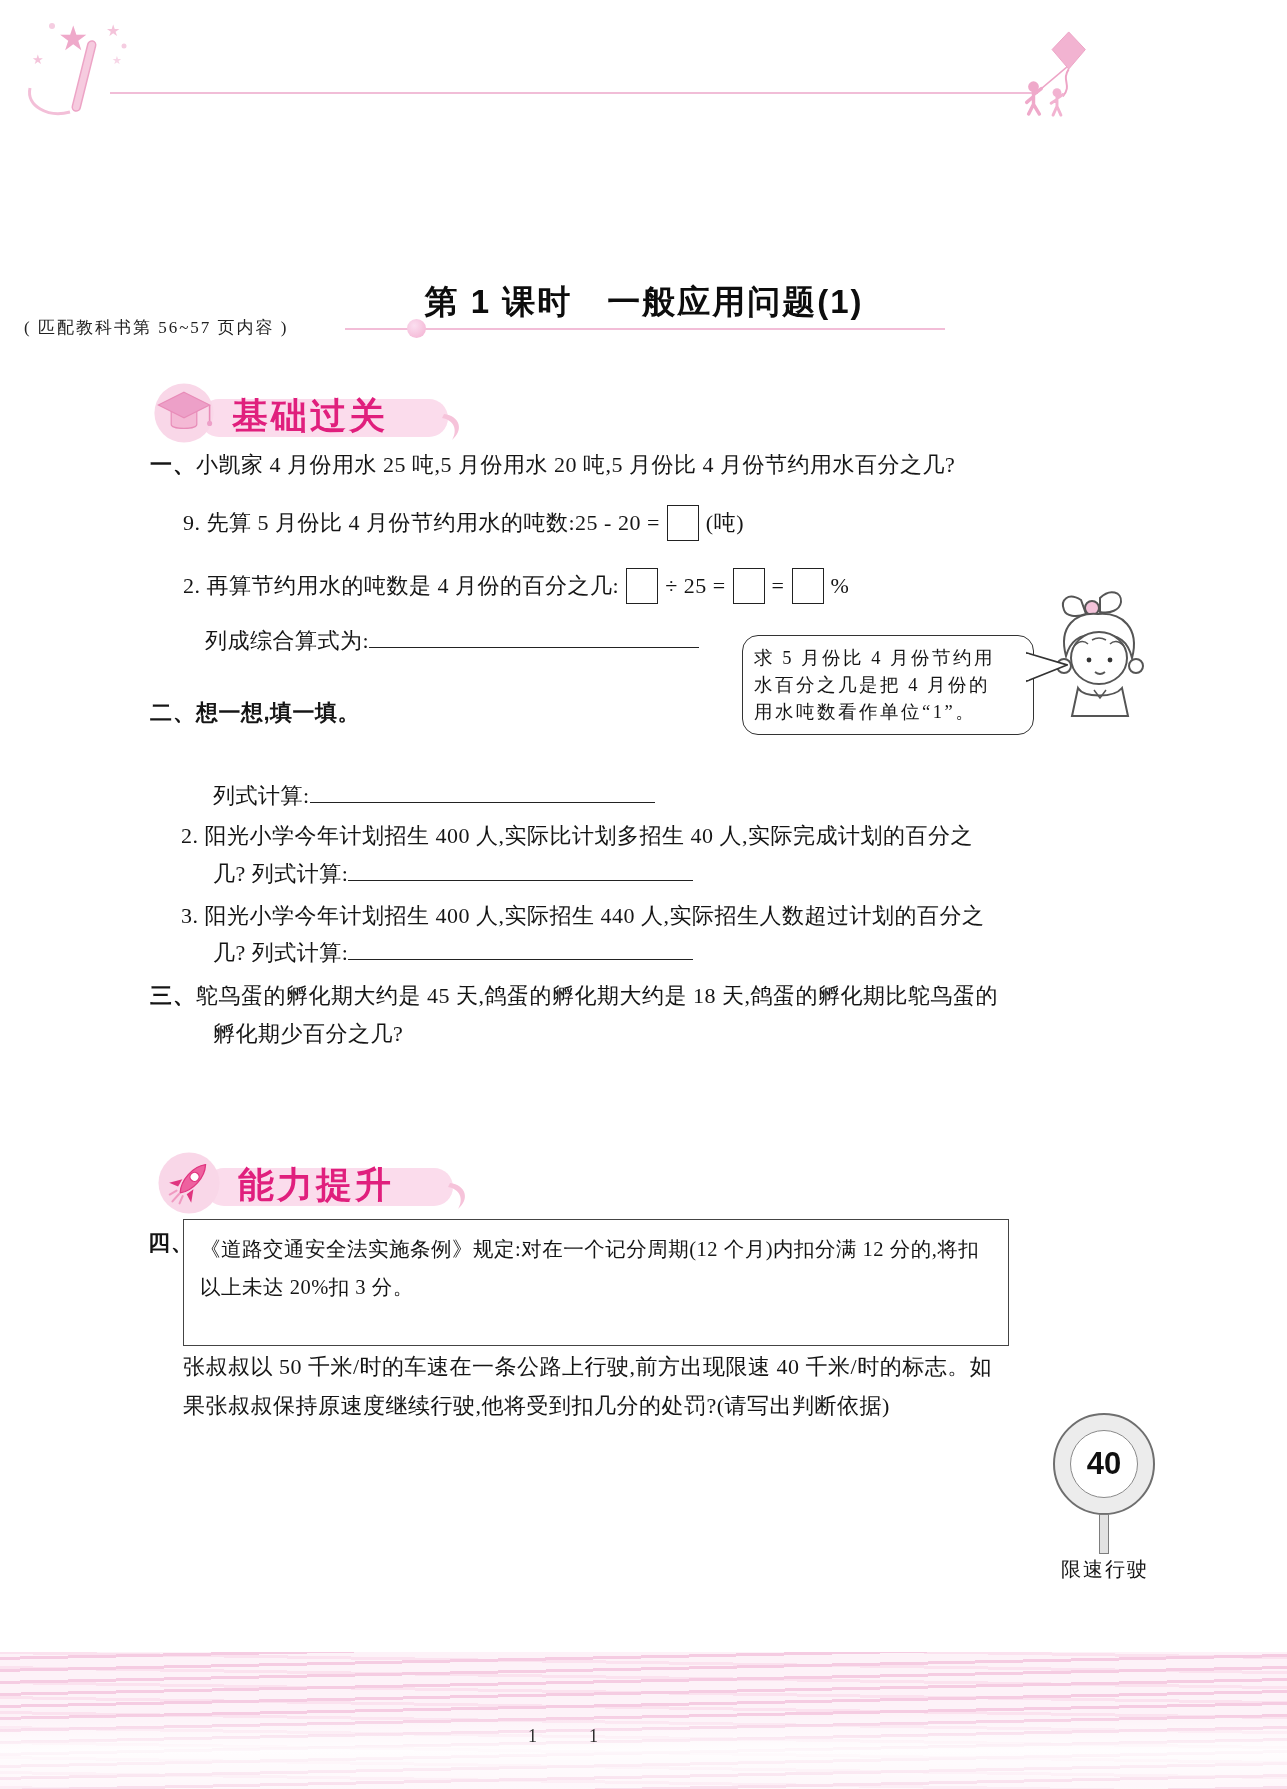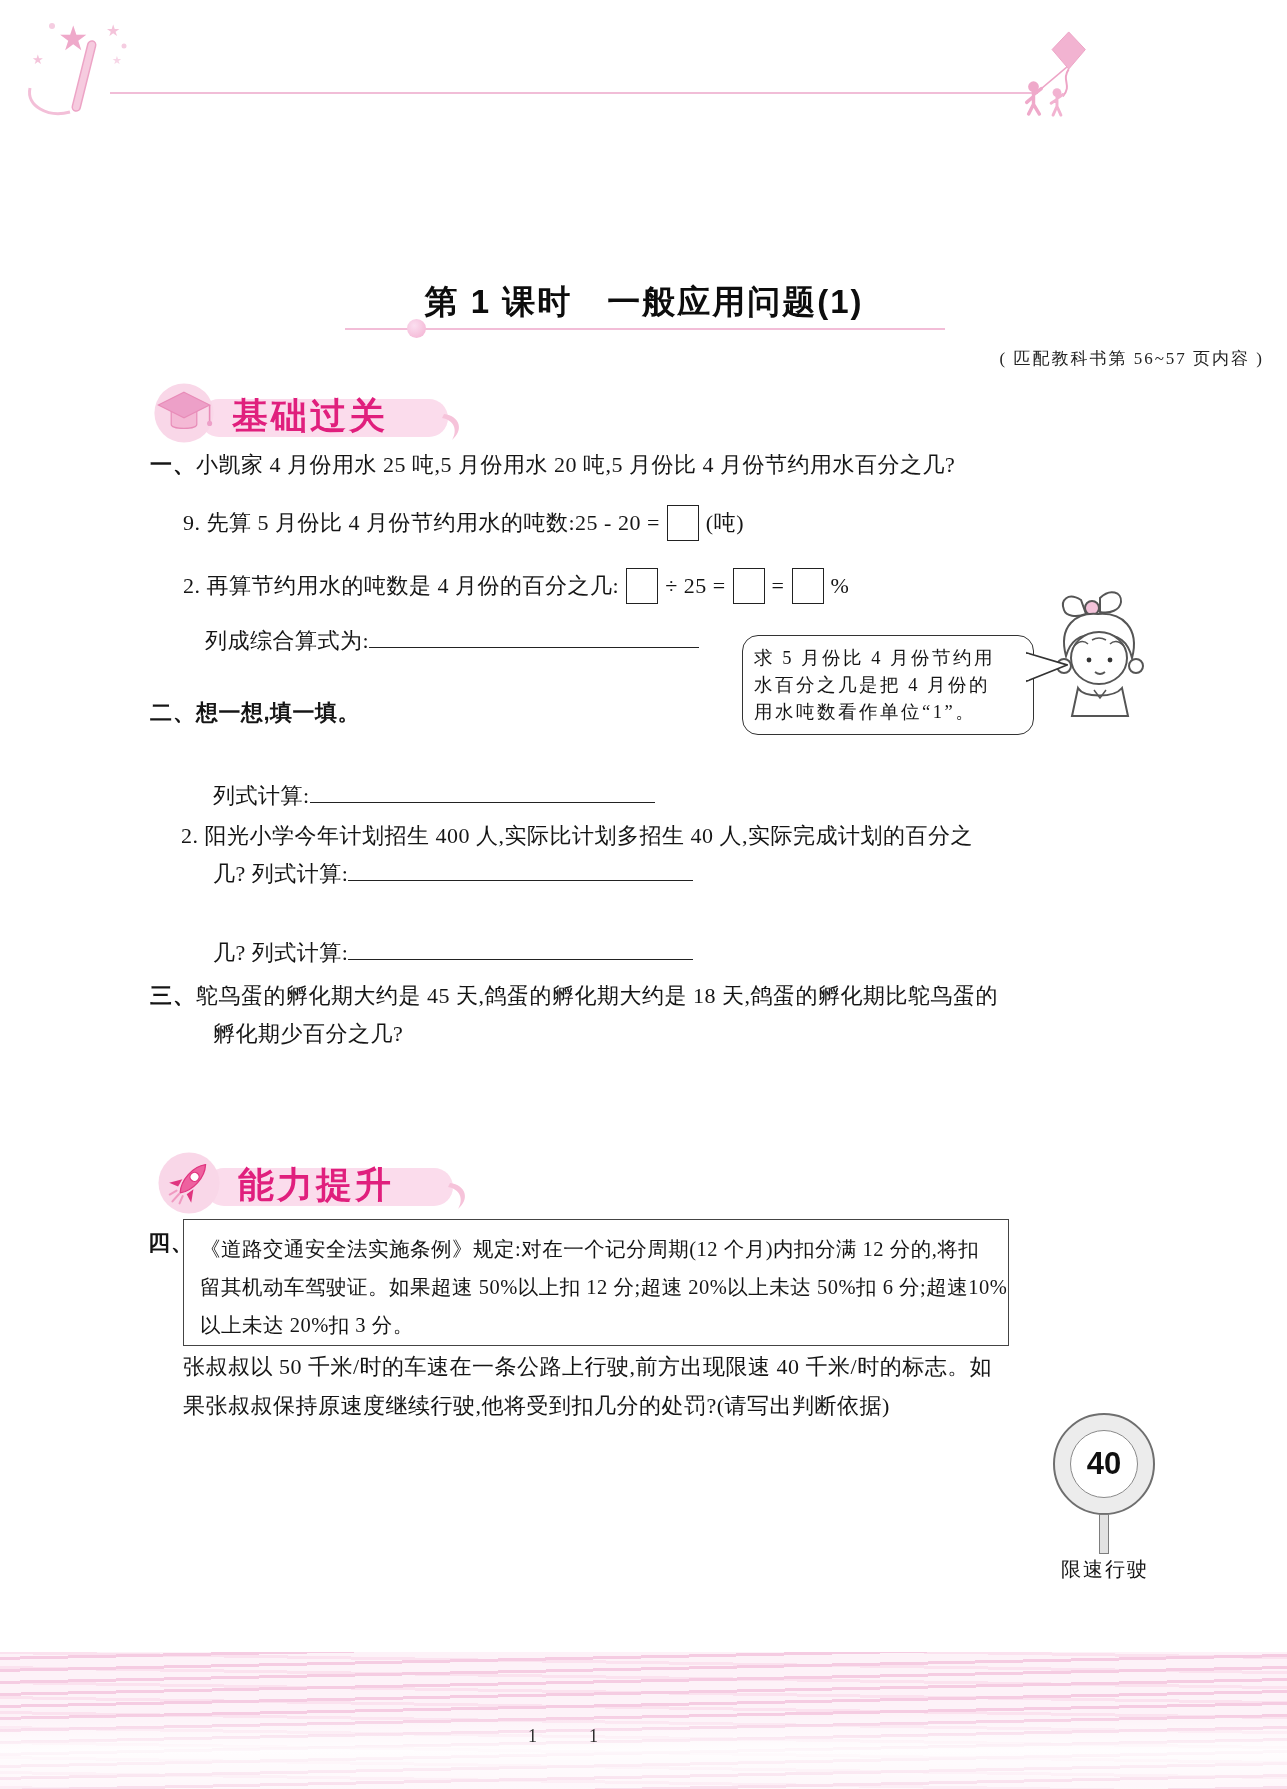--- a/index.html
+++ b/index.html
@@ -18,21 +18,21 @@
   .page-title {
     left:24px; top:280px; width:1240px; text-align:center;
     font-family:"Liberation Sans","DejaVu Sans",sans-serif;
     font-weight:700; font-size:33px; letter-spacing:2px; color:#0d0d0d;
   }
   .title-rule { left:345px; top:328px; width:600px; height:2px; background:#f2bdd7; }
   .title-dot {
     left:407px; top:319px; width:19px; height:19px; border-radius:50%;
     background:radial-gradient(circle at 38% 35%, #fbdff0, #f3afd0); 
   }
-  .page-subtitle { left:24px; top:347px; width:1240px; text-align:right; font-size:17px; letter-spacing:2px; color:#222; }
+  .page-subtitle { left:24px; top:316px; width:1240px; text-align:left; font-size:17px; letter-spacing:2px; color:#222; }
 
   .badge-ribbon { background:#fbdcec; border-radius:19px; height:38px; }
   .badge-label {
     font-weight:700; font-size:36px; letter-spacing:3px; color:#e01f7d;
     font-family:Liberation Serif, serif; white-space:nowrap;
   }
 
   .ansbox {
     display:inline-block; width:30px; height:34px; border:1.6px solid #222;
     background:#fff; vertical-align:-11px; margin:0 7px;
@@ -163,20 +163,21 @@
   <div class="abs body-line" style="left:150px;top:698px">
     <span class="marker">二、</span><span class="bold-sans" style="font-size:22px">想一想,填一填。</span>
   </div>
   <div class="abs body-line" style="left:213px;top:781px">
     <span>列式计算:</span><span class="ansline" style="width:345px"></span>
   </div>
   <div class="abs body-line" style="left:181px;top:821px">2. 阳光小学今年计划招生 400 人,实际比计划多招生 40 人,实际完成计划的百分之</div>
   <div class="abs body-line" style="left:213px;top:859px">
     <span>几? 列式计算:</span><span class="ansline" style="width:345px"></span>
   </div>
+  <div class="abs body-line" style="left:181px;top:901px">3. 阳光小学今年计划招生 400 人,实际招生 440 人,实际招生人数超过计划的百分之</div>
   <div class="abs body-line" style="left:213px;top:938px">
     <span>几? 列式计算:</span><span class="ansline" style="width:345px"></span>
   </div>
 
   <div class="abs body-line" style="left:150px;top:981px">
     <span class="marker">三、</span><span>鸵鸟蛋的孵化期大约是 45 天,鸽蛋的孵化期大约是 18 天,鸽蛋的孵化期比鸵鸟蛋的</span>
   </div>
   <div class="abs body-line" style="left:213px;top:1019px">孵化期少百分之几?</div>
 
   <div class="abs badge-ribbon" style="left:205px;top:1168px;width:248px"></div>
@@ -191,21 +192,20 @@
       <path d="M31,42 L22,56 L33,52 Z" fill="#e0357f"></path>
       <path d="M49,42 L58,56 L47,52 Z" fill="#e0357f"></path>
       <path d="M40,58 L40,70 M35,57 L32,66 M45,57 L48,66" stroke="#f09ac1" stroke-width="2.5" stroke-linecap="round" fill="none"></path>
     </g>
   </svg>
   <div class="abs badge-label" style="left:238px;top:1161px">能力提升</div>
 
   <div class="abs marker" style="left:148px;top:1228px">四、</div>
   <div class="abs rule-box">
     <div class="kai-line">《道路交通安全法实施条例》规定:对在一个记分周期(12 个月)内扣分满 12 分的,将扣</div>
-    <div class="kai-line">留其机动车驾驶证。如果超速 50%以上扣 12 分;超速 20%以上未达 50%扣 6 分;超速10%</div>
     <div class="kai-line">以上未达 20%扣 3 分。</div>
   </div>
   <div class="abs body-line" style="left:183px;top:1352px">张叔叔以 50 千米/时的车速在一条公路上行驶,前方出现限速 40 千米/时的标志。如</div>
   <div class="abs body-line" style="left:183px;top:1391px">果张叔叔保持原速度继续行驶,他将受到扣几分的处罚?(请写出判断依据)</div>
 
   <div class="abs sign-circle">
     <div class="sign-inner">40</div>
   </div>
   <div class="abs sign-post"></div>
   <div class="abs sign-label">限速行驶</div>

